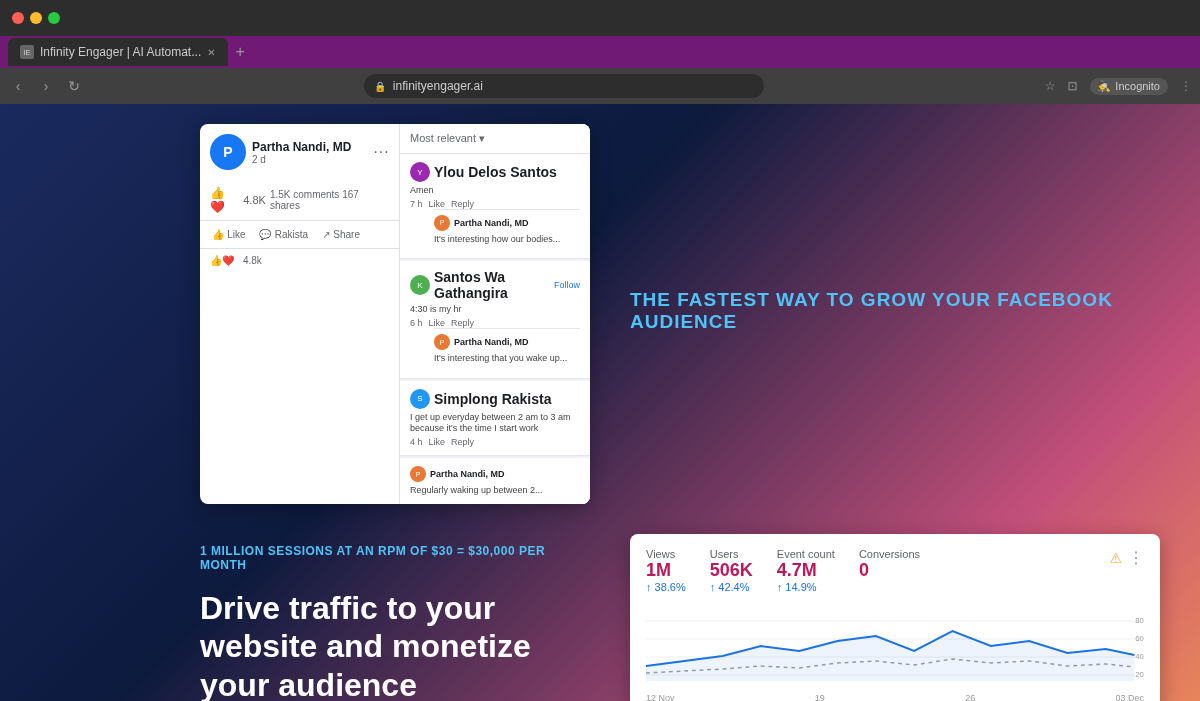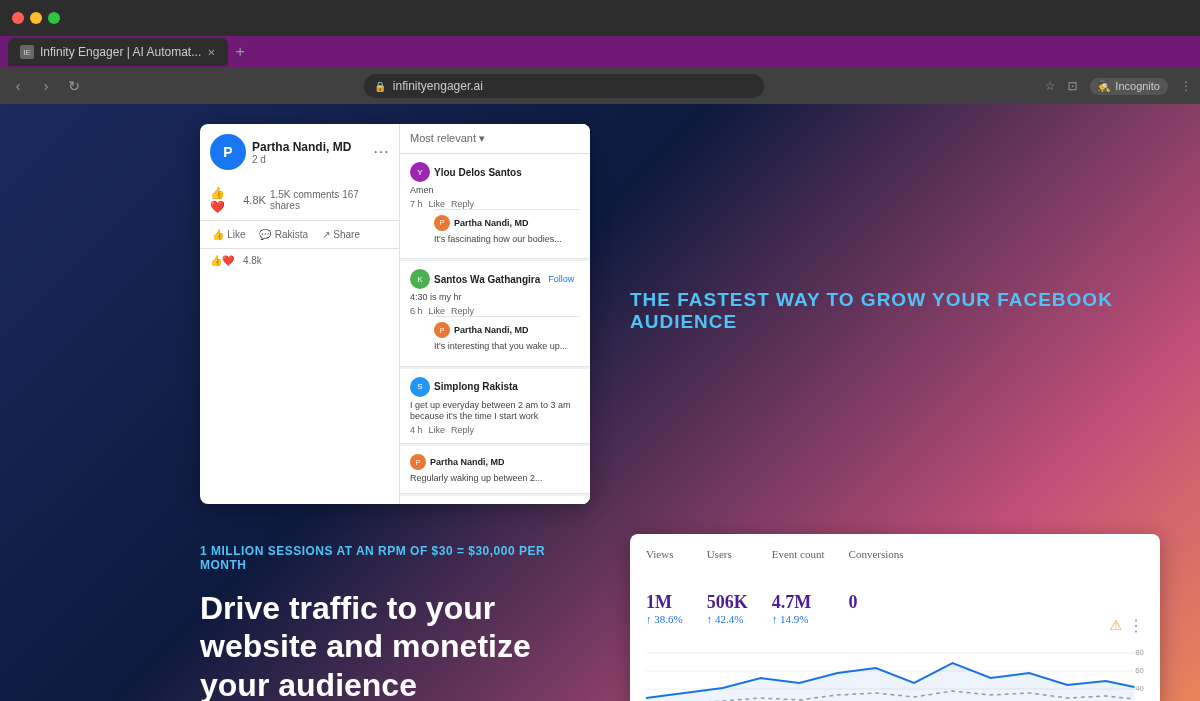--- a/index.html
+++ b/index.html
@@ -220,21 +220,21 @@
     }
     .fb-comment-header {
       display: flex; align-items: center; gap: 4px; margin-bottom: 3px;
     }
     .fb-comment-avatar {
       width: 20px; height: 20px; border-radius: 50%;
       background: #1877f2; display: flex; align-items: center;
       justify-content: center; color: white; font-size: 8px;
       flex-shrink: 0;
     }
-    .fb-comment-name { font-size: 10px; font-weight: bold; color: #1c1e21; }
+    .fb-comment-name { font-size: 14px; font-weight: bold; color: #1c1e21; }
     .fb-comment-text { font-size: 9px; color: #444; line-height: 1.3; }
     .fb-comment-actions { font-size: 9px; color: #65676b; margin-top: 2px; display: flex; gap: 6px; }
     .fb-reply-item {
       margin-left: 24px;
       padding: 5px 0;
       border-top: 1px solid #e4e6ea;
     }
     .fb-reply-avatar {
       width: 16px; height: 16px; border-radius: 50%;
       background: #e97834; display: flex; align-items: center;
@@ -320,21 +320,21 @@
     .analytics-header {
       display: flex;
       gap: 24px;
       margin-bottom: 10px;
     }
     .analytics-metric {
       display: flex;
       flex-direction: column;
     }
     .metric-label { font-size: 11px; color: #5f6368; }
-    .metric-value { font-size: 18px; font-weight: 700; color: #4c1d95; margin-top: 32px; }
+    .metric-value { font-size: 18px; font-weight: 700; color: #be185d; }
     .metric-change { font-size: 11px; color: #1a73e8; }
     .metric-change.up::before { content: '↑ '; }
 
     .analytics-chart {
       height: 80px;
       position: relative;
     }
 
     .chart-svg {
       width: 100%;
@@ -441,21 +441,21 @@
           <div class="fb-comment-actions">
             <span>7 h</span>
               <span>Like</span>
               <span>Reply</span>
           </div>
           <div class="fb-reply-item">
             <div class="fb-comment-header">
               <div class="fb-reply-avatar" style="background:#e97834;">P</div>
               <span class="fb-comment-name" style="font-size:9px;">Partha Nandi, MD</span>
             </div>
-            <div class="fb-comment-text">It's fascinating how our bodies...</div>
+            <div class="fb-comment-text">It's interesting how our bodies...</div>
           </div>
         </div>
 
         <div class="fb-comment-item">
           <div class="fb-comment-header">
             <div class="fb-comment-avatar" style="background:#4caf50;">K</div>
             <span class="fb-comment-name">Santos Wa Gathangira</span>
             <span style="margin-left:4px; font-size:9px; color:#1877f2; cursor:pointer;">Follow</span>
           </div>
           <div class="fb-comment-text">4:30 is my hr</div>
@@ -512,21 +512,21 @@
   </div>
 
   <div class="bottom-section">
 
     <div class="bottom-left">
       <div class="bottom-subtitle">1 MILLION SESSIONS AT AN RPM OF $30 = $30,000 PER MONTH</div>
       <div class="bottom-title">Drive traffic to your website and monetize your audience sustainably and at scale</div>
     </div>
 
     <div class="analytics-card">
-      <div style="display:flex; justify-content:space-between; align-items:flex-end; margin-bottom:8px;font-family:Liberation Serif, serif;">
+      <div style="display:flex; justify-content:space-between; align-items:flex-start; margin-bottom:8px;">
         <div class="analytics-header">
           <div class="analytics-metric">
             <span class="metric-label">Views</span>
             <span class="metric-value">1M</span>
             <span class="metric-change up">38.6%</span>
           </div>
           <div class="analytics-metric">
             <span class="metric-label">Users</span>
             <span class="metric-value">506K</span>
             <span class="metric-change up">42.4%</span>

